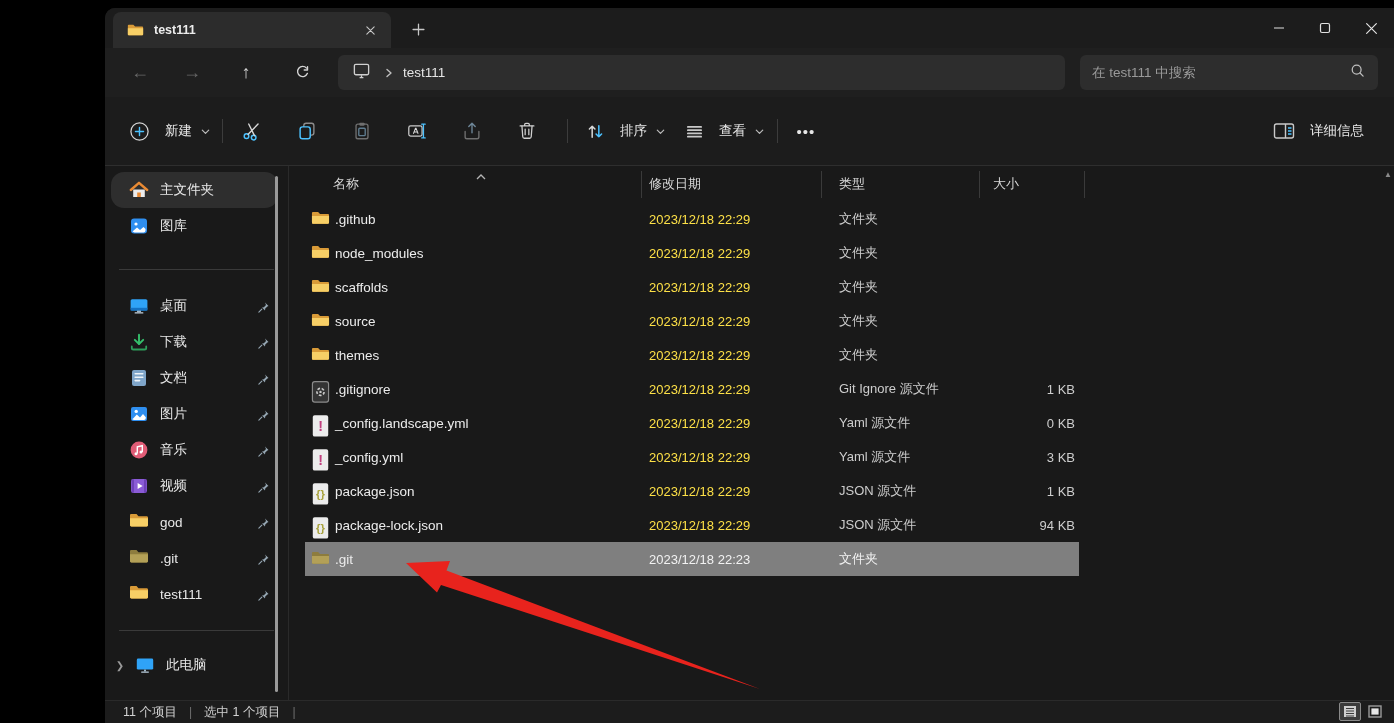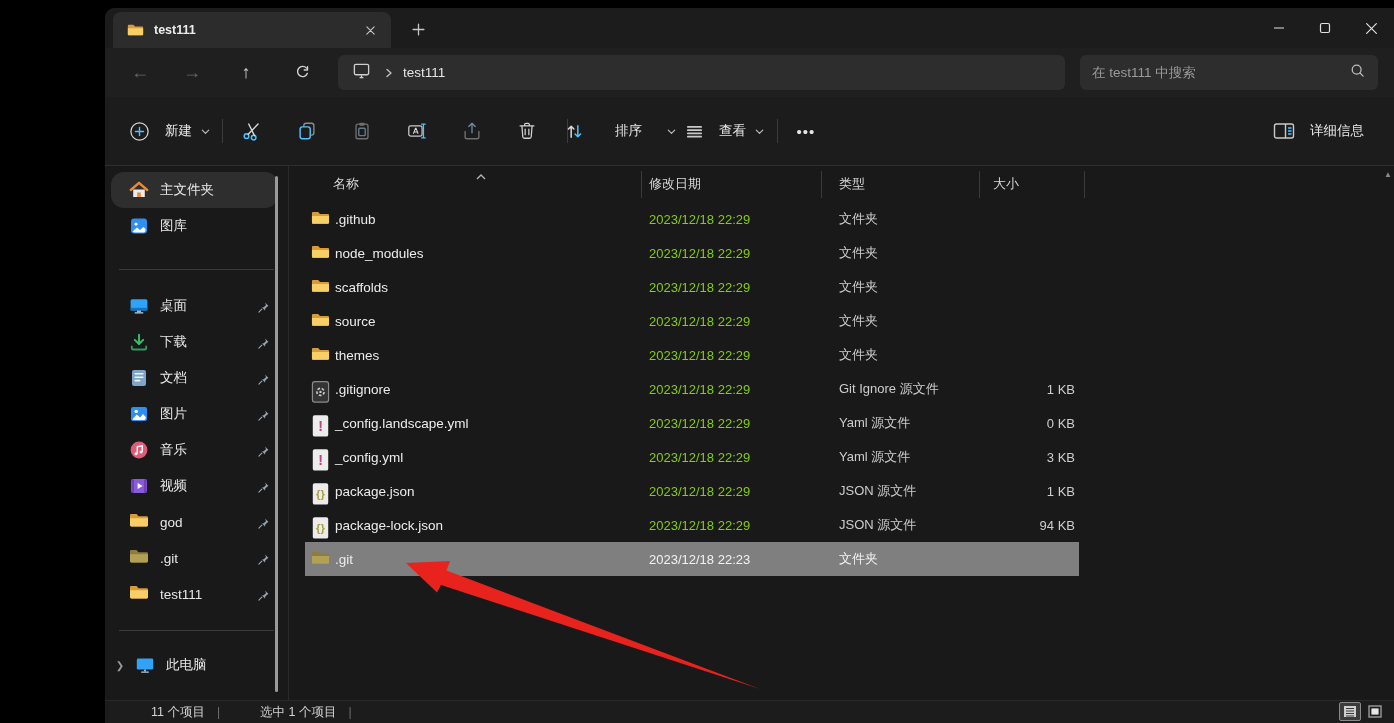--- a/index.html
+++ b/index.html
@@ -71,30 +71,30 @@
   #filearea { position:absolute; left:183px; top:0; right:0; height:535px; border-left:1px solid #2a2a2a; }
   .lhead { position:absolute; left:0; top:0; right:0; height:36px; }
   .hcell { position:absolute; top:9px; color:#d8d8d8; font-size:13px; }
   .hsep { position:absolute; top:5px; width:1px; height:27px; background:#3a3a3a; }
   .hcaret { position:absolute; left:186px; top:1px; width:12px; height:8px; }
   #rows { position:absolute; left:0; top:36px; right:0; bottom:0; }
   .frow { position:relative; height:34px; width:774px; margin-left:16px; display:flex; align-items:center; }
   .frow.selected { background:#7f7f7f; }
   .frow .ficon { width:19px; height:19px; margin-left:6px; flex:0 0 19px; }
   .frow .fname { color:#ececec; font-size:13.5px; margin-left:5px; white-space:nowrap; }
-  .frow .fdate { position:absolute; left:344px; color:#84cc16; font-size:13px; }
+  .frow .fdate { position:absolute; left:344px; color:#fde047; font-size:13px; }
   .frow .ftype { position:absolute; left:534px; color:#cdcdcd; font-size:13px; }
   .frow .fsize { position:absolute; right:4px; width:90px; text-align:right; color:#cdcdcd; font-size:13px; }
   .frow.selected .fdate, .frow.selected .ftype, .frow.selected .fsize { color:#f2f2f2; }
   #list-scroll-tick { position:absolute; right:2px; top:4px; color:#8a8a8a; font-size:8px; }
 
   
   #statusbar { position:absolute; left:0; bottom:0; width:100%; height:23px; background:#1c1c1c;
                border-top:1px solid #2a2a2a; display:flex; align-items:center; padding-left:18px; }
-  #statusbar .stext { color:#d2d2d2; font-size:12.5px;margin-left:28px; }
+  #statusbar .stext { color:#d2d2d2; font-size:12.5px; }
   #statusbar .ssep { color:#6f6f6f; margin:0 12px; font-size:12px; }
   .viewtoggles { position:absolute; right:8px; bottom:2px; display:flex; gap:3px; }
   .vt { width:22px; height:19px; display:flex; align-items:center; justify-content:center; border-radius:2px; }
   .vt.active { background:#3c3c3c; border:1px solid #8a8a8a; }
 
   
   #arrow-overlay { position:absolute; left:0; top:0; width:1394px; height:723px; pointer-events:none; }
 </style>
 </head>
 <body>
@@ -238,21 +238,21 @@
       <div class="tbtn" style="left:402px; width:40px;">
         <span>
           <svg width="22" height="22" viewBox="0 0 24 24" fill="none" stroke="#d0d0d0" stroke-width="1.4" stroke-linecap="round">
               <path d="M4.5 6.5h15M9.5 6V4.9c0-.7.6-1.3 1.3-1.3h2.4c.7 0 1.3.6 1.3 1.3V6"></path>
               <path d="M6.5 6.8l.9 11.5c.07.9.8 1.6 1.7 1.6h5.8c.9 0 1.6-.7 1.7-1.6l.9-11.5"></path>
               <path d="M10 10v6M14 10v6"></path>
             </svg>
         </span>
       </div>
       <div class="tsep" style="left:462px"></div>
-      <div class="tbtn" style="left:452px; padding:0 8px;gap:16px;">
+      <div class="tbtn" style="left:473px; padding:0 8px;">
         <span>
           <svg width="19" height="19" viewBox="0 0 20 20" fill="none" stroke-width="1.6" stroke-linecap="round" stroke-linejoin="round">
               <path d="M6.5 16V4.6M3.6 7.4L6.5 4.5l2.9 2.9" stroke="#d8d8d8"></path>
               <path d="M13.5 4v11.4M10.6 12.6l2.9 2.9 2.9-2.9" stroke="#4cc2ff"></path>
             </svg>
         </span>
         <span class="tlabel2">排序</span>
         <span class="chev">
           <svg width="11" height="11" viewBox="0 0 12 12" fill="none" stroke="#bdbdbd" stroke-width="1.3" stroke-linecap="round" stroke-linejoin="round">
               <path d="M2.5 4.5L6 8l3.5-3.5"></path>

